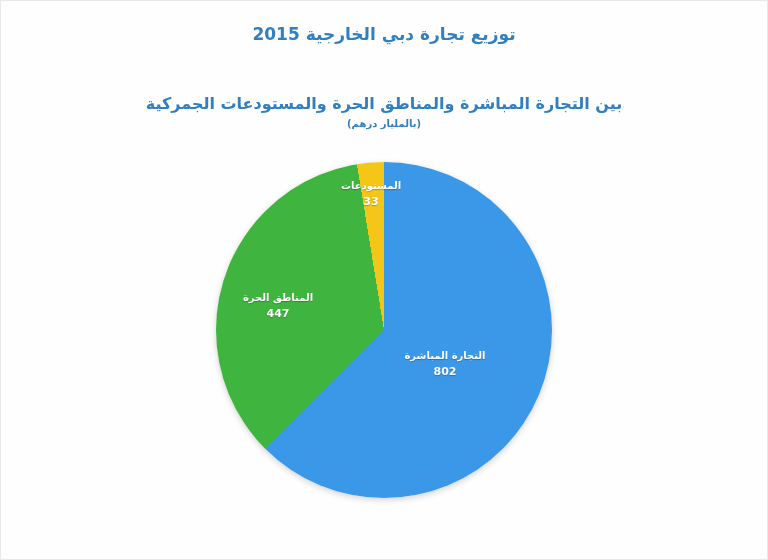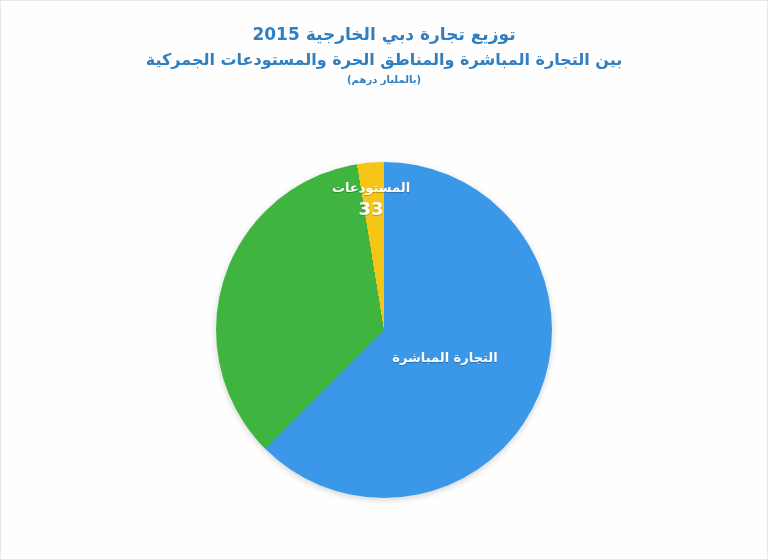--- a/index.html
+++ b/index.html
@@ -41,21 +41,21 @@
   .title-line {
     font-size: 16.5px;
     font-weight: bold;
     color: #2f7fc1;
     letter-spacing: 0px;
     direction: rtl;
     unicode-bidi: isolate;
     white-space: nowrap;
   }
   .title-line.l1 { font-size: 17px; }
-  .title-line.l2 { font-size: 16px; }
+  .title-line.l2 { font-size: 16px; margin-top: 44px; }
   .title-line.l3 { font-size: 10px; }
 
   #chart-area {
     position: absolute;
     top: 150px;
     left: 0;
     width: 768px;
     height: 400px;
   }
 
@@ -73,26 +73,26 @@
     position: absolute;
     color: #ffffff;
     font-weight: bold;
     text-align: center;
     direction: rtl;
     unicode-bidi: isolate;
     line-height: 1.25;
     text-shadow: 0 1px 1px rgba(0,0,0,0.25);
   }
   .slice-label .name {
-    font-size: 13px;
+    font-size: 10px;
     display: block;
     white-space: nowrap;
   }
   .slice-label .value {
-    font-size: 18px;
+    font-size: 11px;
     display: block;
     margin-top: 2px;
     text-align: center;
   }
 
   
   #label-direct {
     left: 380px;
     top: 200px;
     width: 130px;
@@ -121,22 +121,27 @@
     <div class="title-line l2">بين التجارة المباشرة والمناطق الحرة والمستودعات الجمركية</div>
     <div class="title-line l3">(بالمليار درهم)</div>
   </div>
 
   <div id="chart-area">
 
     <div id="pie" style="background: conic-gradient(rgb(59, 151, 232) 0deg, rgb(59, 151, 232) 225.211deg, rgb(63, 181, 63) 225.211deg, rgb(63, 181, 63) 350.733deg, rgb(245, 197, 24) 350.733deg, rgb(245, 197, 24) 360deg);"></div>
 
     <div class="slice-label" id="label-direct">
       <span class="name">التجارة المباشرة</span>
+      <span class="value">802</span>
     </div>
 
+    <div class="slice-label" id="label-free">
+      <span class="name">المناطق الحرة</span>
+      <span class="value">447</span>
+    </div>
 
     <div class="slice-label" id="label-customs">
       <span class="name">المستودعات</span>
       <span class="value">33</span>
     </div>
 
   </div>
 </div>
 
 </body></html>

